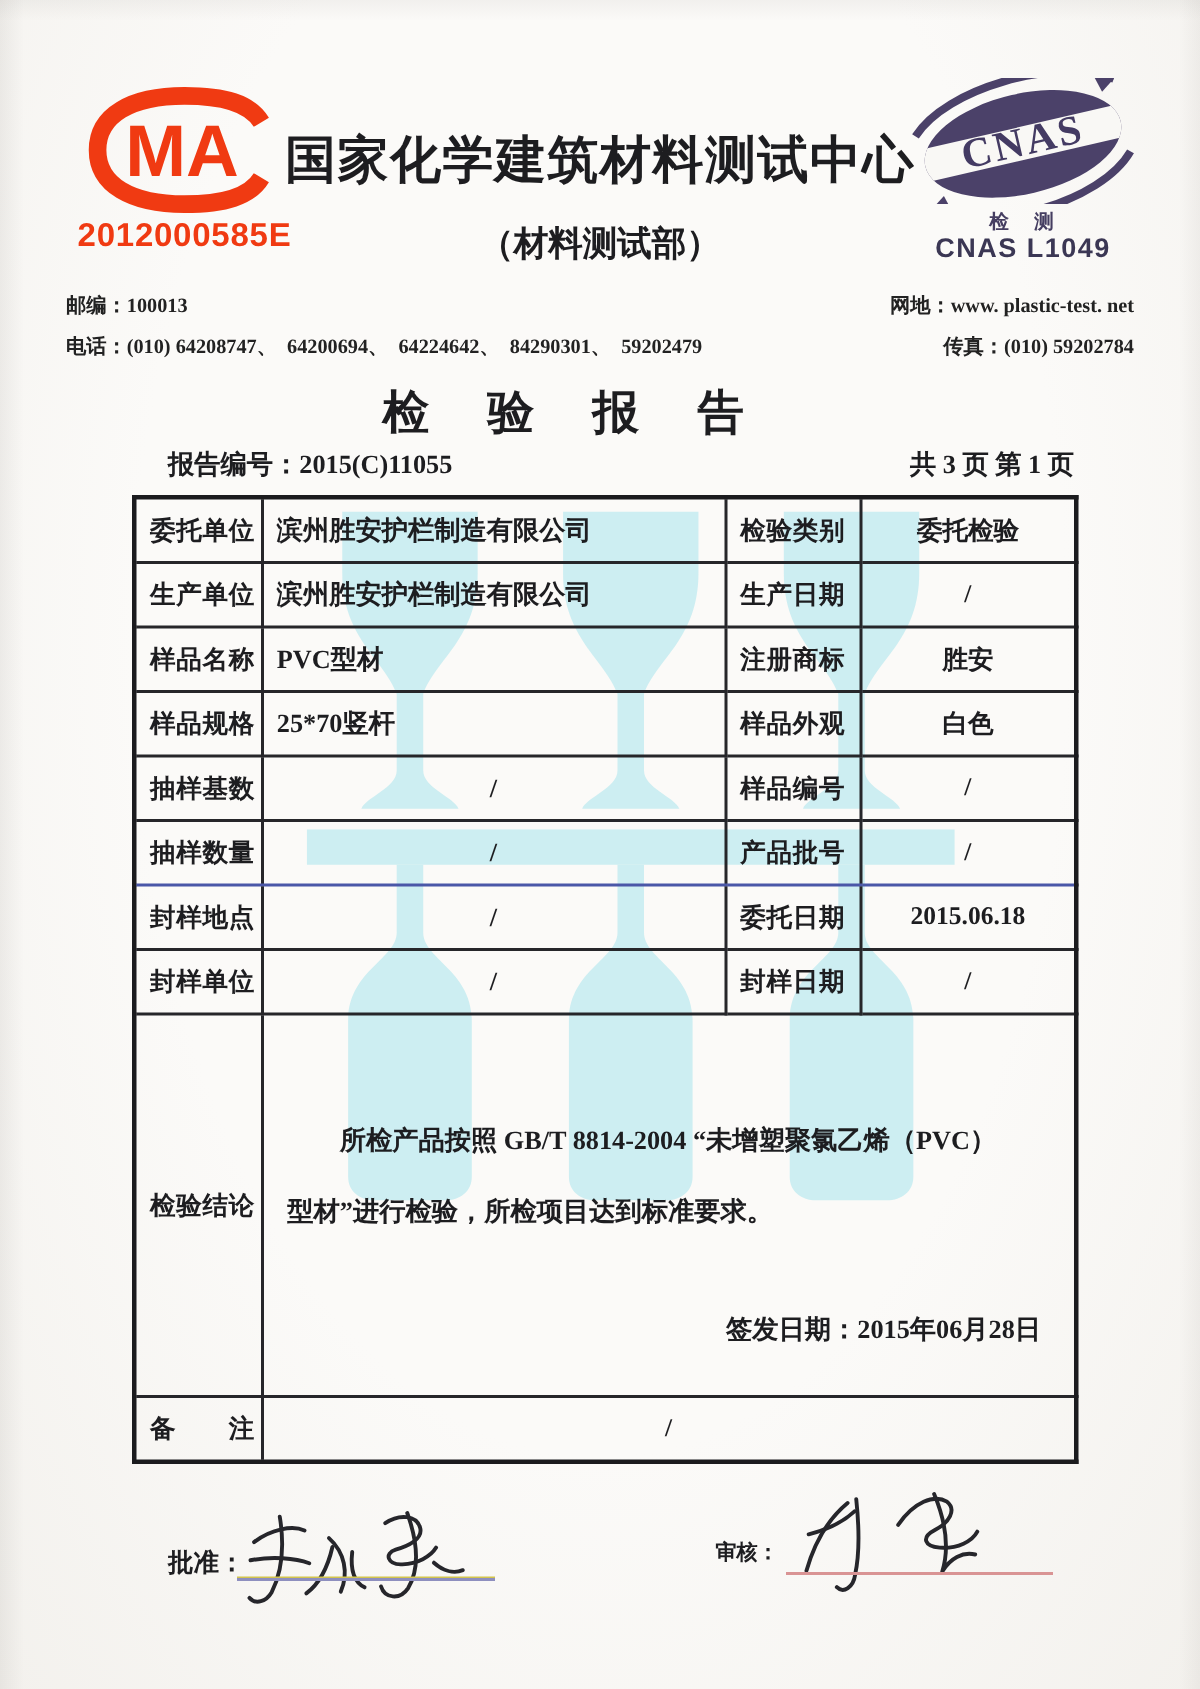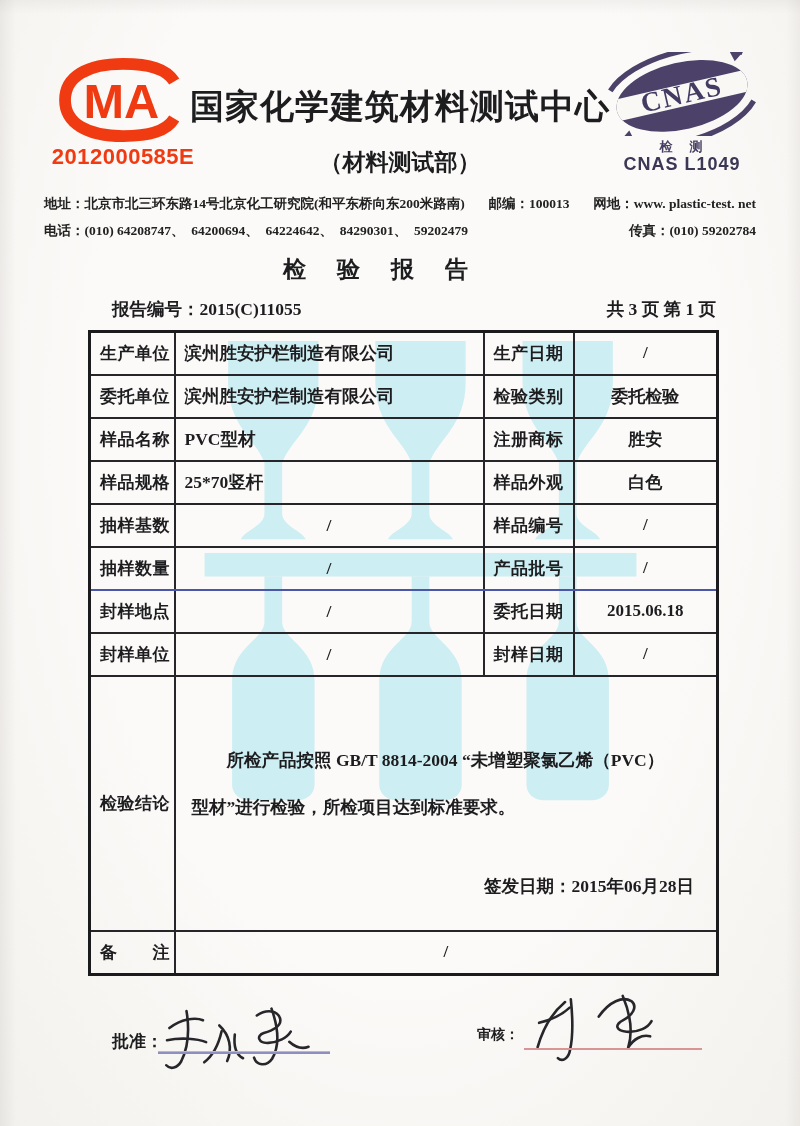--- a/index.html
+++ b/index.html
@@ -27,21 +27,21 @@
   .cnas-cert1{font-size:13px; font-weight:700; color:#453e61; letter-spacing:2px; line-height:14px;}
   .cnas-cert2{font-size:18px; font-weight:700; color:#3b3754; letter-spacing:1px; line-height:20px;}
 
   
   .contact{left:44px; top:190px; width:712px; font-size:13.5px; font-weight:600; color:#222;}
   .contact-row{display:flex; justify-content:space-between; line-height:27px; white-space:pre;}
   .contact-row b{font-weight:700;}
 
   
   .report-title{left:0; top:254px; width:755px; text-align:center;
-    font-size:23px; font-weight:700; letter-spacing:4px; white-space:pre;}
+    font-size:31px; font-weight:700; letter-spacing:4px; white-space:pre;}
   .report-meta{left:88px; top:297px; width:628px; display:flex;
     justify-content:space-between; font-size:17.5px; font-weight:700; white-space:pre;}
   .report-meta .no{padding-left:24px;}
 
   
   .watermark{left:202px; top:341px; width:437px; height:471px; z-index:0;}
 
   
   .report-table{left:88px; top:330px; z-index:1;}
   table{border-collapse:collapse; table-layout:fixed; width:628px;
@@ -117,21 +117,20 @@
         <path d="M158,68 C130,98 50,102 14,76" fill="none" stroke="#4b4169" stroke-width="5.5"></path>
         <path d="M14,76 L28,84 L24,69 Z" fill="#4b4169"></path>
       </g>
     </svg>
     <div class="cnas-cert1">检　测</div>
     <div class="cnas-cert2 sans">CNAS L1049</div>
   </div>
 
   <div class="abs contact">
     <div class="contact-row">
-      <span><b>地址：</b><span>北京市北三环东路14号北京化工研究院(和平东桥向东200米路南)</span></span>
       <span><b>邮编：</b><span>100013</span></span>
       <span><b>网地：</b><span>www. plastic-test. net</span></span>
     </div>
     <div class="contact-row">
       <span><b>电话：</b><span>(010) 64208747、  64200694、  64224642、  84290301、  59202479</span></span>
       <span><b>传真：</b><span>(010) 59202784</span></span>
     </div>
   </div>
 
   <div class="abs report-title">检　验　报　告</div>
@@ -143,30 +142,30 @@
   <div class="abs report-table">
     <table>
       <colgroup>
           <col style="width:85px">
           <col style="width:309px">
           <col style="width:90px">
           <col style="width:144px">
         </colgroup>
       <tbody>
           <tr class="info">
-        <td class="lbl">生产单位</td>
-        <td class="val1">滨州胜安护栏制造有限公司</td>
-        <td class="lbl">生产日期</td>
-        <td class="val2">/</td>
-      </tr>
-      <tr class="info">
         <td class="lbl">委托单位</td>
         <td class="val1">滨州胜安护栏制造有限公司</td>
         <td class="lbl">检验类别</td>
         <td class="val2">委托检验</td>
+      </tr>
+      <tr class="info">
+        <td class="lbl">生产单位</td>
+        <td class="val1">滨州胜安护栏制造有限公司</td>
+        <td class="lbl">生产日期</td>
+        <td class="val2">/</td>
       </tr>
       <tr class="info">
         <td class="lbl">样品名称</td>
         <td class="val1">PVC型材</td>
         <td class="lbl">注册商标</td>
         <td class="val2">胜安</td>
       </tr>
       <tr class="info">
         <td class="lbl">样品规格</td>
         <td class="val1">25*70竖杆</td>

